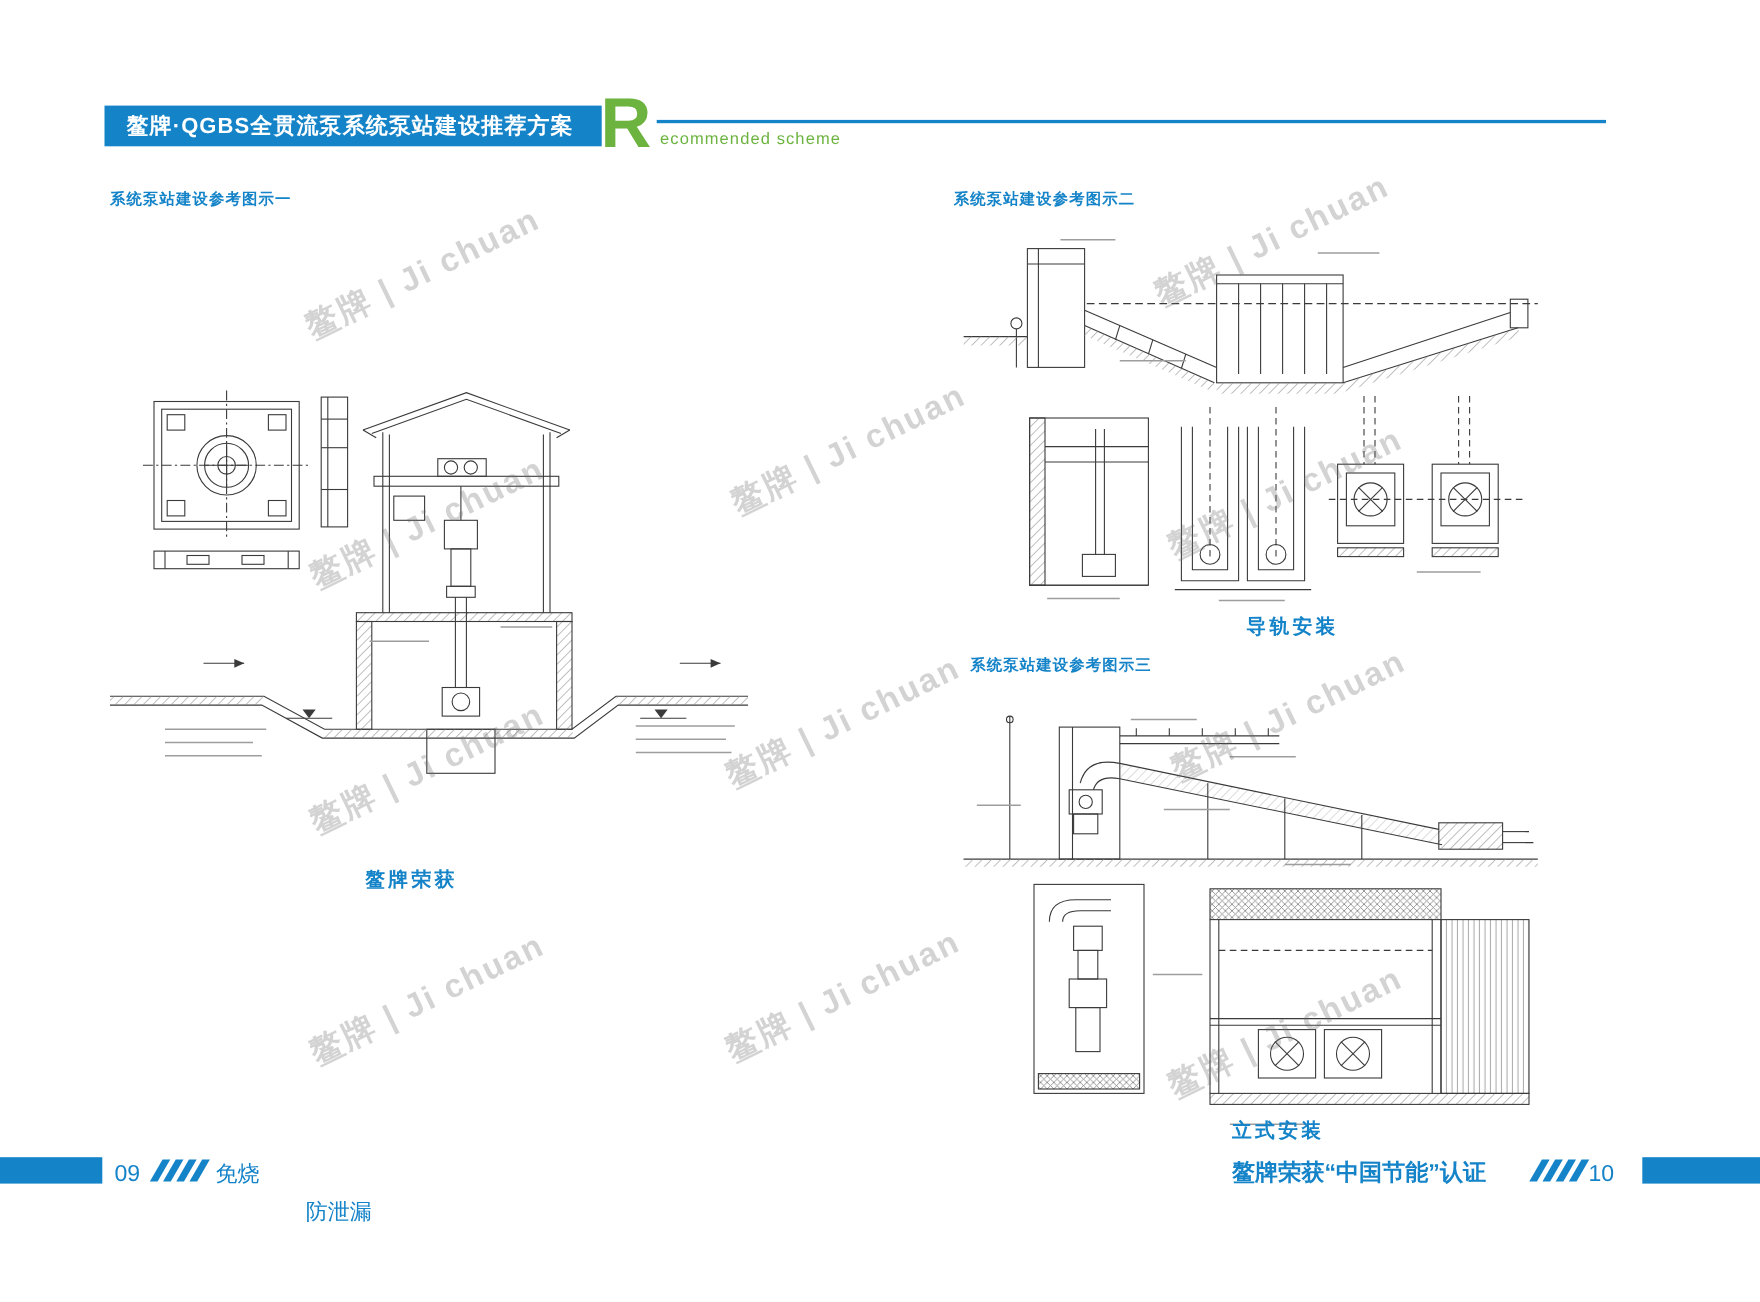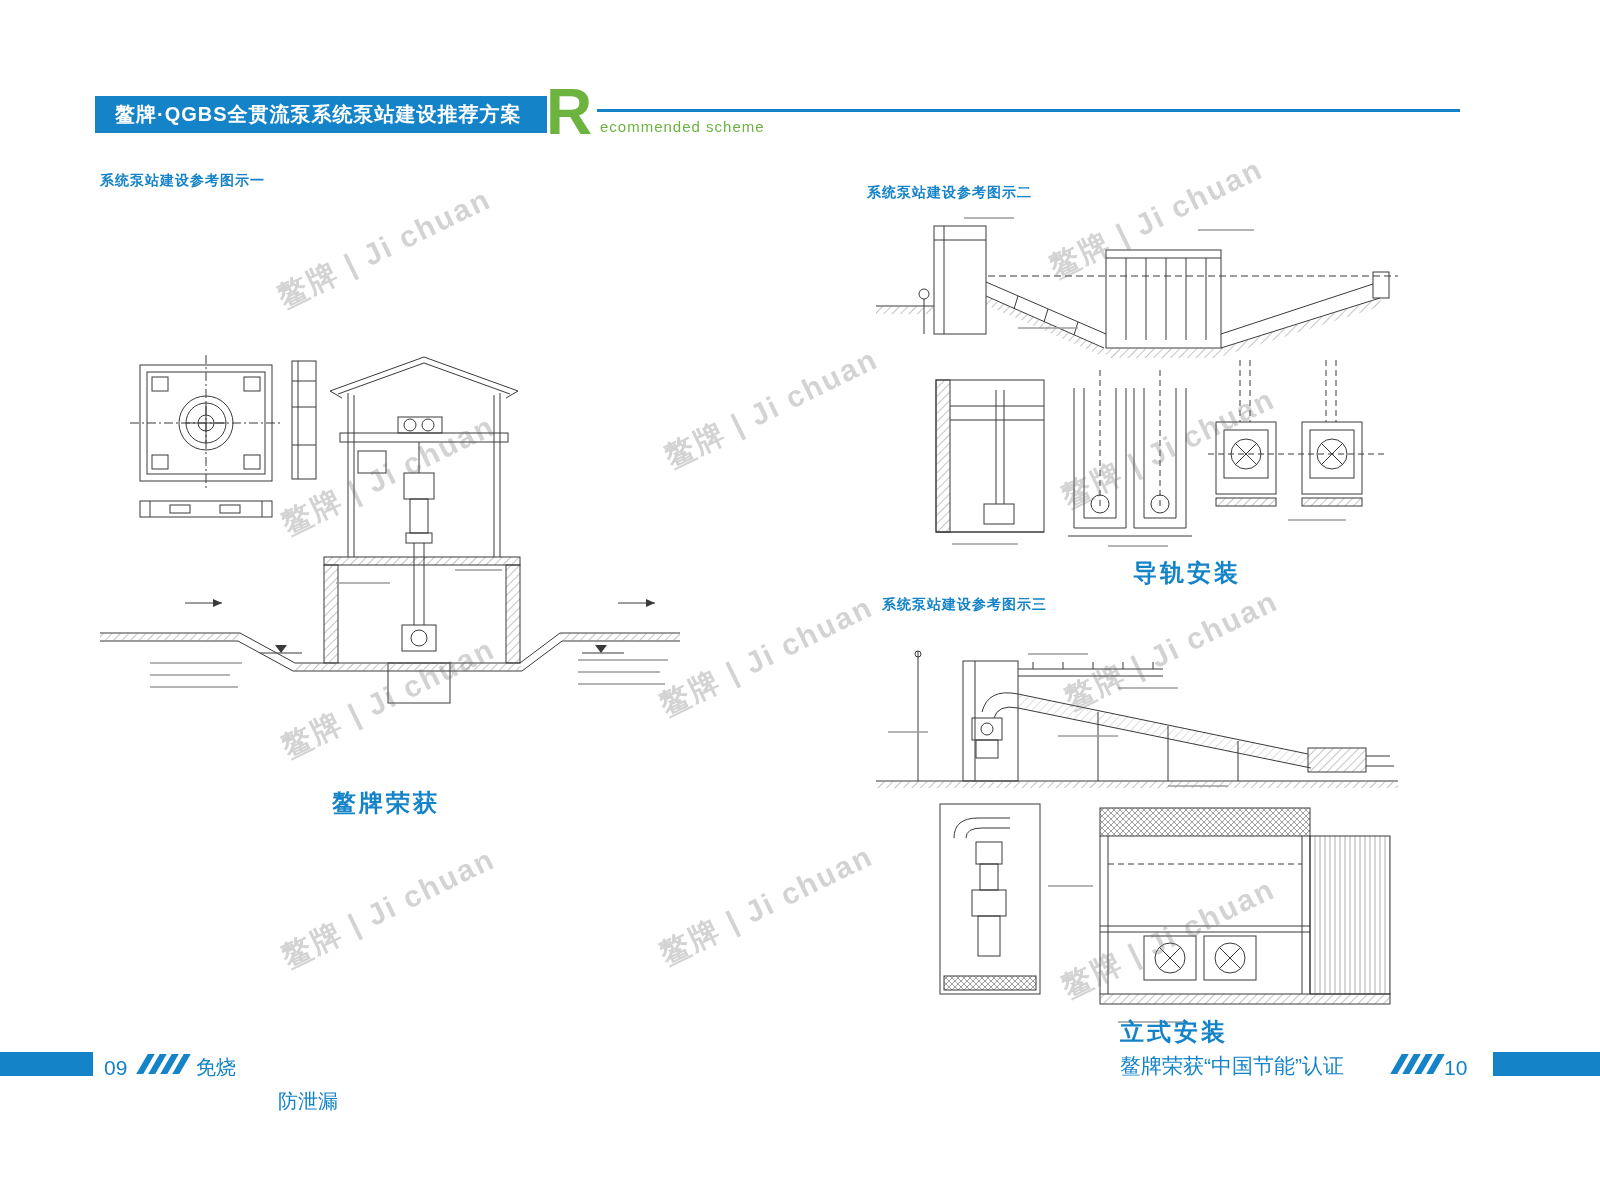--- a/index.html
+++ b/index.html
@@ -22,21 +22,21 @@
   .banner{
     position:absolute;left:95px;top:96px;width:452px;height:37px;background:var(--primary-blue);
     color:#fff;font-size:20px;font-weight:bold;display:flex;align-items:center;
     padding-left:20px;letter-spacing:1px;z-index:3;
   }
   .big-r{position:absolute;left:546px;top:80px;color:var(--accent-green);font-size:64px;font-weight:bold;line-height:1;z-index:3;}
   .header-rule{position:absolute;left:597px;top:109px;width:863px;height:3px;background:var(--primary-blue);z-index:3;}
   .scheme-sub{position:absolute;left:600px;top:118px;color:var(--accent-green);font-size:15px;letter-spacing:1px;z-index:3;}
   
   .sec-heading{position:absolute;color:var(--primary-blue);font-size:14px;font-weight:bold;letter-spacing:1px;z-index:4;}
-  .caption{position:absolute;color:var(--primary-blue);font-size:24px;font-weight:bold;letter-spacing:3px;z-index:4;}
+  .caption{position:absolute;color:var(--primary-blue);font-size:18px;font-weight:bold;letter-spacing:3px;z-index:4;}
   .drawing{position:absolute;z-index:2;}
   
   .footer-bar{position:absolute;top:1052px;height:24px;background:var(--primary-blue);z-index:3;}
   .f-text{position:absolute;color:var(--primary-blue);z-index:3;}
   .slashes{position:absolute;top:1054px;display:flex;gap:5px;z-index:3;}
   .slashes i{display:block;width:7px;height:20px;background:var(--primary-blue);transform:skewX(-30deg);}
 </style>
 </head>
 <body>
 
@@ -143,21 +143,21 @@
         <line x1="488" y1="467" x2="570" y2="467"></line>
         <line x1="488" y1="479" x2="575" y2="479"></line>
         <line x1="365" y1="365" x2="412" y2="365"></line>
         <line x1="246" y1="378" x2="300" y2="378"></line>
       </g>
     </svg>
   </div>
 
   <div class="caption" style="left:332px;top:787px;">鳌牌荣获</div>
 
-  <div class="sec-heading" style="left:867px;top:184px;text-align:right;">系统泵站建设参考图示二</div>
+  <div class="sec-heading" style="left:867px;top:172px;text-align:right;">系统泵站建设参考图示二</div>
 
   <div class="drawing" style="left:868px;top:210px;">
     <svg width="540" height="345" viewBox="0 0 540 345" xmlns="http://www.w3.org/2000/svg">
       <defs>
         <pattern id="h2" width="6" height="6" patternTransform="rotate(45)" patternUnits="userSpaceOnUse">
           <line x1="0" y1="0" x2="0" y2="6" stroke="#8a8a8a" stroke-width="1"></line>
         </pattern>
       </defs>
       <g stroke="#3a3a3a" stroke-width="1" fill="none">
 
@@ -353,21 +353,21 @@
   <div class="footer-bar" style="left:0;width:93px;"></div>
   <span class="f-text" style="left:104px;top:1056px;font-size:21px;">09</span>
   <div class="slashes" style="left:142px;">
     <i></i>
       <i></i>
       <i></i>
       <i></i>
   </div>
   <span class="f-text" style="left:196px;top:1054px;font-size:20px;">免烧</span>
   <span class="f-text" style="left:278px;top:1088px;font-size:20px;">防泄漏</span>
-  <span class="f-text" style="left:1120px;top:1052px;font-size:21px;font-weight:normal;">鳌牌荣获“中国节能”认证</span>
+  <span class="f-text" style="left:1120px;top:1052px;font-size:21px;font-weight:bold;">鳌牌荣获“中国节能”认证</span>
   <div class="slashes" style="left:1396px;">
     <i></i>
       <i></i>
       <i></i>
       <i></i>
   </div>
   <span class="f-text" style="left:1444px;top:1056px;font-size:21px;">10</span>
   <div class="footer-bar" style="left:1493px;width:107px;"></div>
 
 </div>

